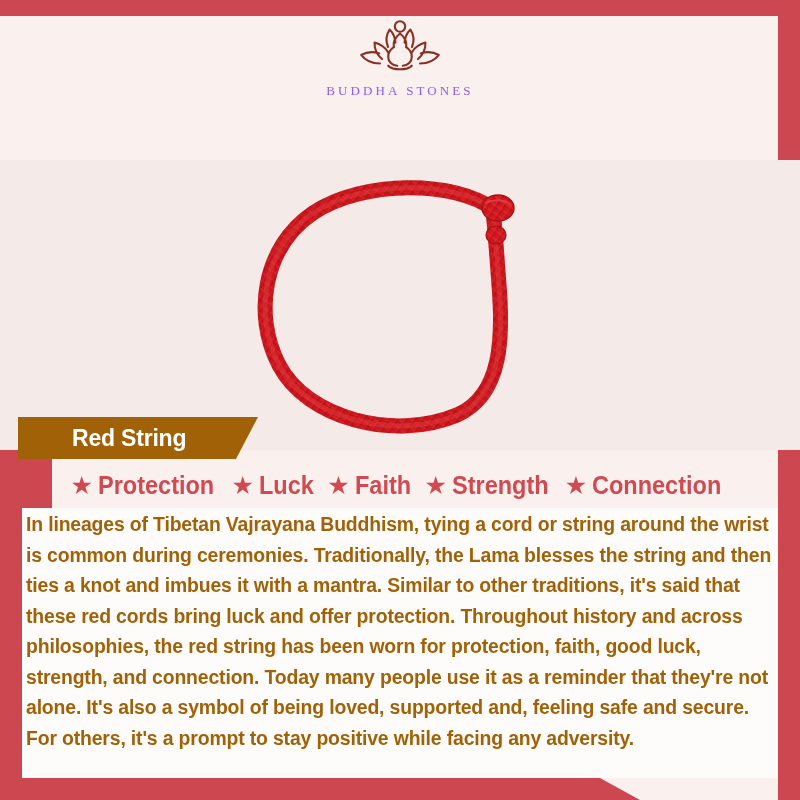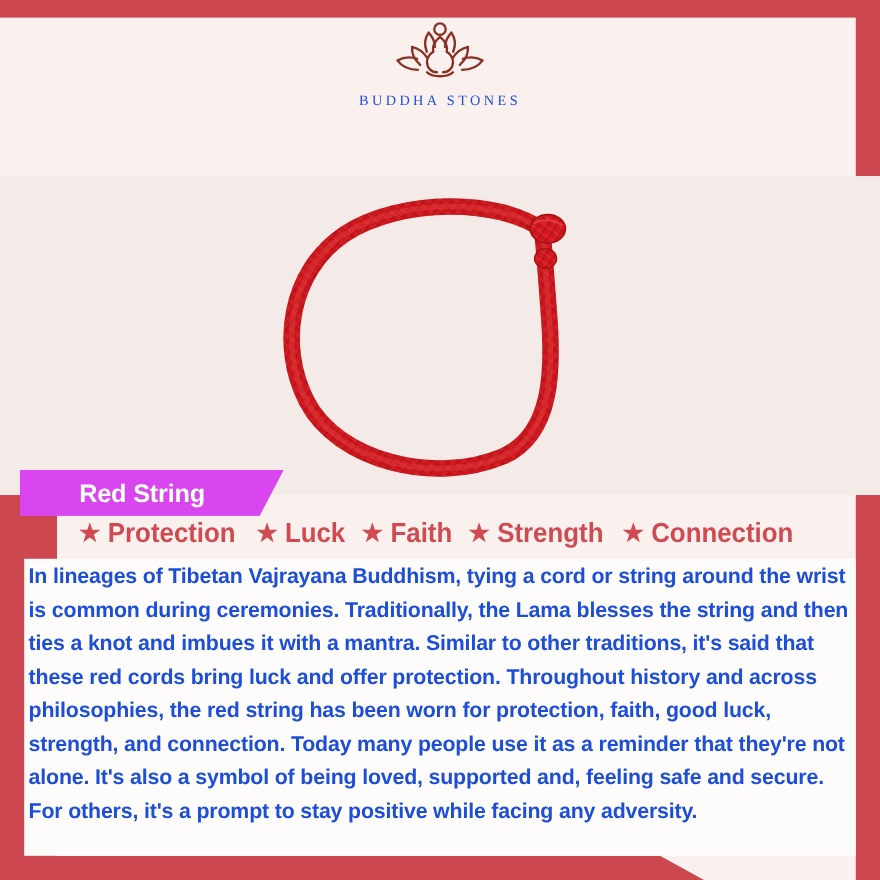--- a/index.html
+++ b/index.html
@@ -62,21 +62,21 @@
     margin: 0 auto;
     width: 132px;
     height: 62px;
   }
   .logo-wordmark {
     display: block;
     margin-top: 3px;
     font-family: "Liberation Serif", serif;
     font-size: 13px;
     letter-spacing: 3.1px;
-    color: #1d4ed8;
+    color: #8b5cf6;
     font-weight: 400;
   }
 
   
   .title-banner {
     position: absolute;
     top: 104px;
     left: 155px;
     width: 500px;
     height: 56px;
@@ -112,25 +112,24 @@
   }
   .bracelet-svg { display: block; }
 
   
   .label-banner {
     position: absolute;
     top: 417px;
     left: 18px;
     width: 240px;
     height: 42px;
-    background: #d946ef;
+    background: #a16207;
     clip-path: polygon(0 0, 100% 0, calc(100% - 22px) 100%, 0 100%);
     display: flex;
     align-items: center;
-    margin-top: 10px;
   }
   .label-text {
     margin-left: 54px;
     color: #ffffff;
     font-size: 23px;
     font-weight: 700;
     letter-spacing: -0.2px;
     font-family: "Liberation Sans", sans-serif;
   }
 
@@ -176,21 +175,21 @@
     background: #fdfcfb;
   }
   .copy-text {
     position: absolute;
     top: 509px;
     left: 26px;
     width: 752px;
     font-size: 19.4px;
     font-weight: 700;
     line-height: 30.5px;
-    color: #1d4ed8;
+    color: #a16207;
     letter-spacing: -0.15px;
   }
 </style>
 </head>
 <body>
 
 <div id="infographic">
 
   <div class="frame-top"></div>
   <div class="frame-right"></div>

